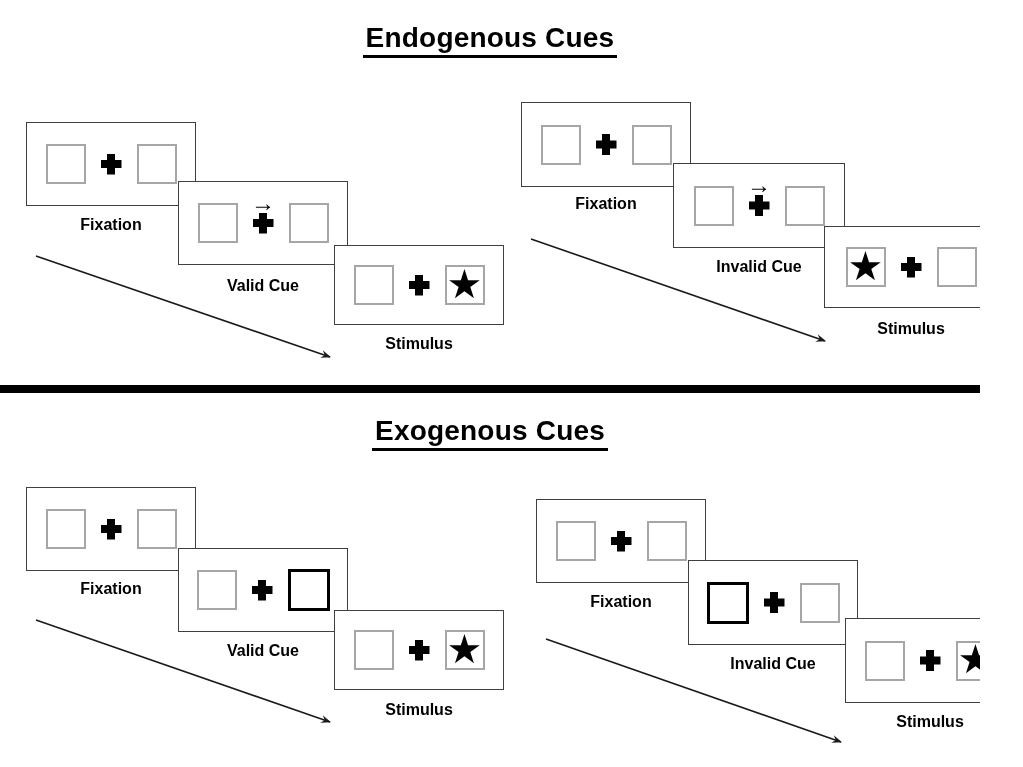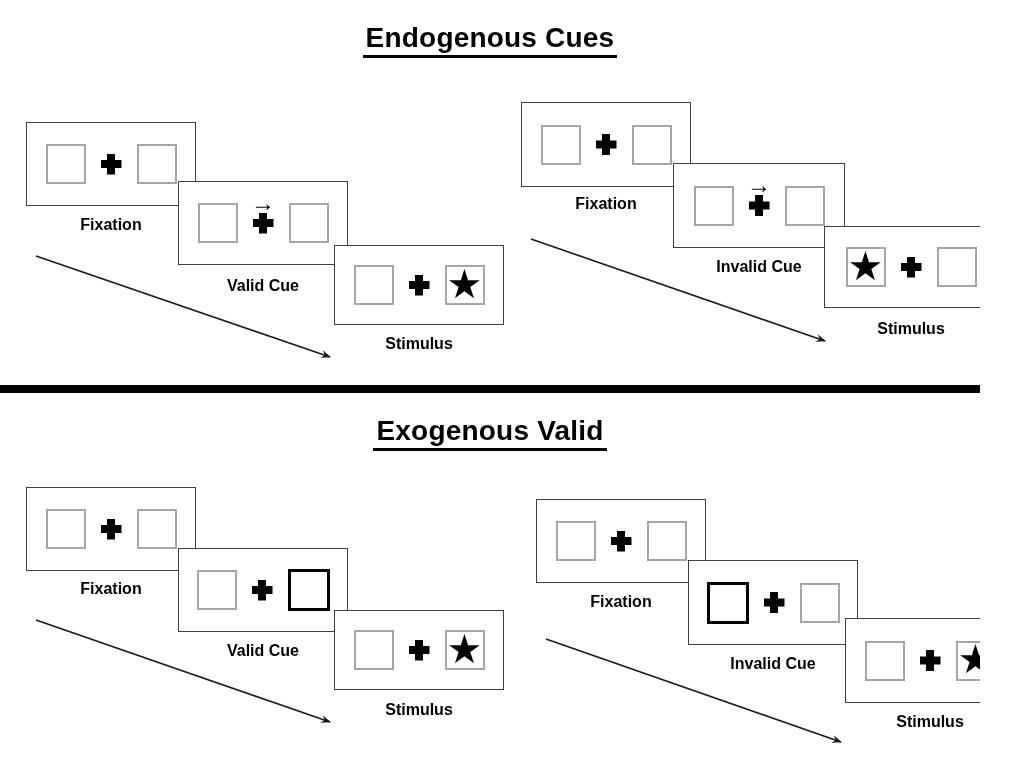--- a/index.html
+++ b/index.html
@@ -76,21 +76,21 @@
     <div class="plus"></div>
     <div class="sq"></div>
   </div>
   <div class="plabel" style="left:521px;top:195px;width:170px;">Fixation</div>
   <div class="plabel" style="left:673px;top:258px;width:172px;">Invalid Cue</div>
   <div class="plabel" style="left:824px;top:320px;width:174px;">Stimulus</div>
 
   <div class="divider" style="top:385px;"></div>
 
   <div class="title-row" style="top:415px;">
-    <span class="title-text">Exogenous Valid</span>
+    <span class="title-text">Exogenous Cues</span>
   </div>
 
   <div class="panel" style="left:26px;top:487px;width:170px;height:84px;">
     <div class="sq"></div>
     <div class="plus"></div>
     <div class="sq"></div>
   </div>
   <div class="panel" style="left:178px;top:548px;width:170px;height:84px;">
     <div class="sq"></div>
     <div class="plus"></div>

